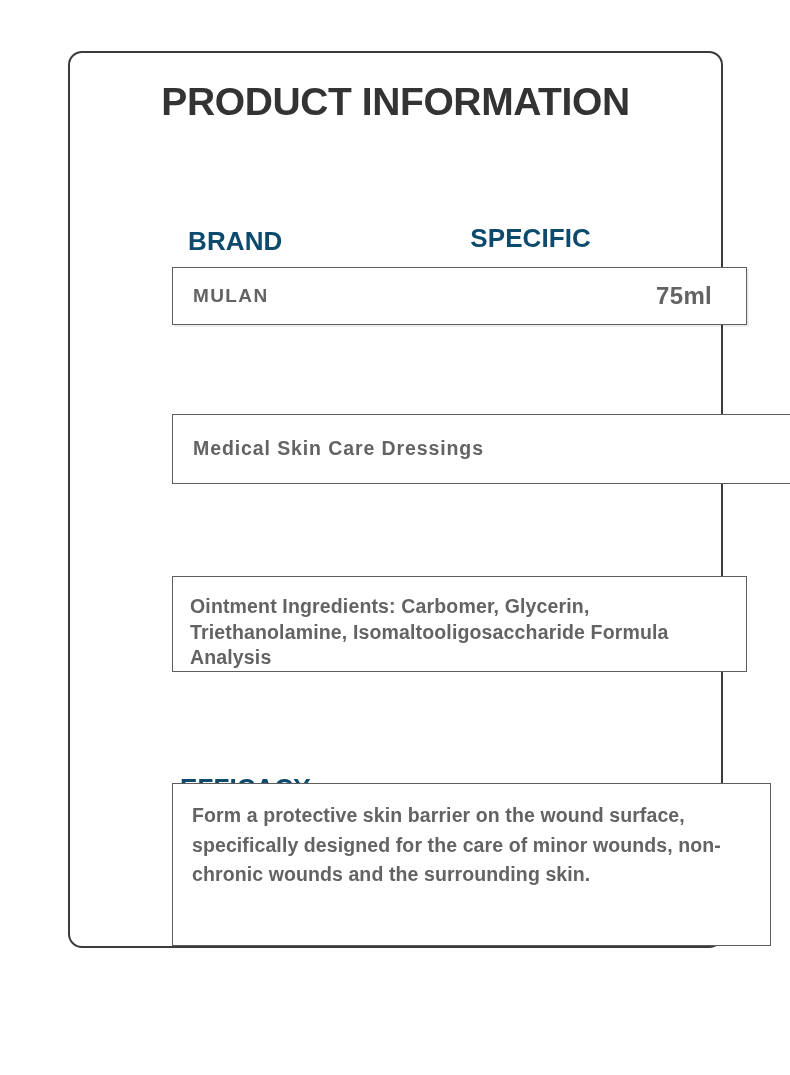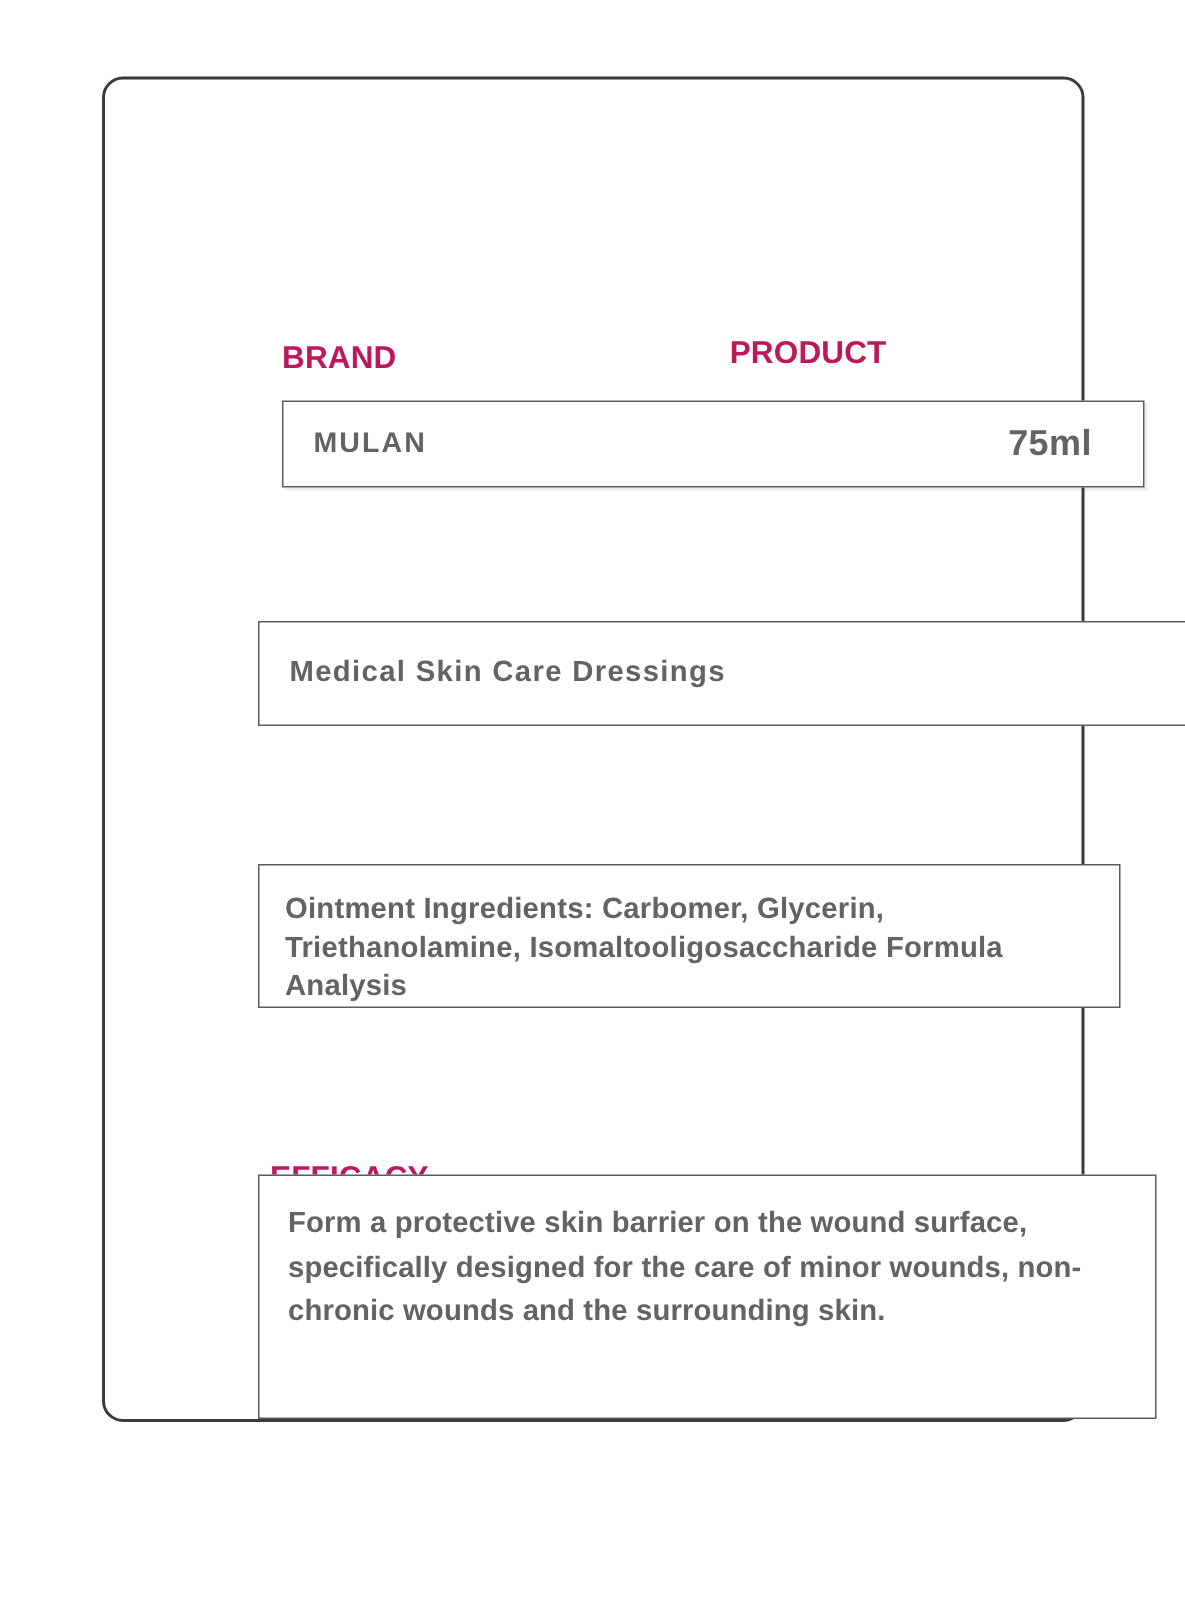--- a/index.html
+++ b/index.html
@@ -46,24 +46,24 @@
     font-weight: 700;
     letter-spacing: -0.4px;
     color: #333333;
     line-height: 1.1;
     white-space: nowrap;
   }
 
   
   .field-label {
     position: absolute;
-    font-size: 21px;
+    font-size: 26px;
     font-weight: 700;
     letter-spacing: 0.1px;
-    color: #be185d;
+    color: #0c4a6e;
     line-height: 1;
     white-space: nowrap;
   }
 
   
   .value-box {
     position: absolute;
     box-sizing: border-box;
     border: 1px solid #5d5d5d;
     background: #ffffff;
@@ -80,21 +80,21 @@
   
   .label-brand {
     left: 118px;
     top: 175px;
   }
   .label-specific {
     right: 130px;
     top: 172px;
   }
   .box-brand {
-    left: 118px;
+    left: 102px;
     top: 214px;
     width: 575px;
     height: 58px;
     display: flex;
     align-items: center;
     justify-content: space-between;
     padding: 0 34px 0 20px;
     box-shadow: 2px 2px 0 0 rgba(0,0,0,0.07);
     text-align: right;
   }
@@ -162,24 +162,25 @@
     letter-spacing: 0.1px;
   }
 </style>
 </head>
 <body>
 
 <div class="page">
 
   <div class="card">
 
+    <div class="card-title">PRODUCT INFORMATION</div>
 
     <div class="field-label label-brand">BRAND</div>
 
-    <div class="field-label label-specific">PRODUCT</div>
+    <div class="field-label label-specific">SPECIFIC</div>
 
     <div class="value-box box-brand">
       <span class="value-text brand-value">MULAN</span>
       <span class="value-text spec-value">75ml</span>
     </div>
 
 
     <div class="value-box box-product-name">
       <span class="value-text product-name-value">Medical Skin Care Dressings</span>
     </div>

